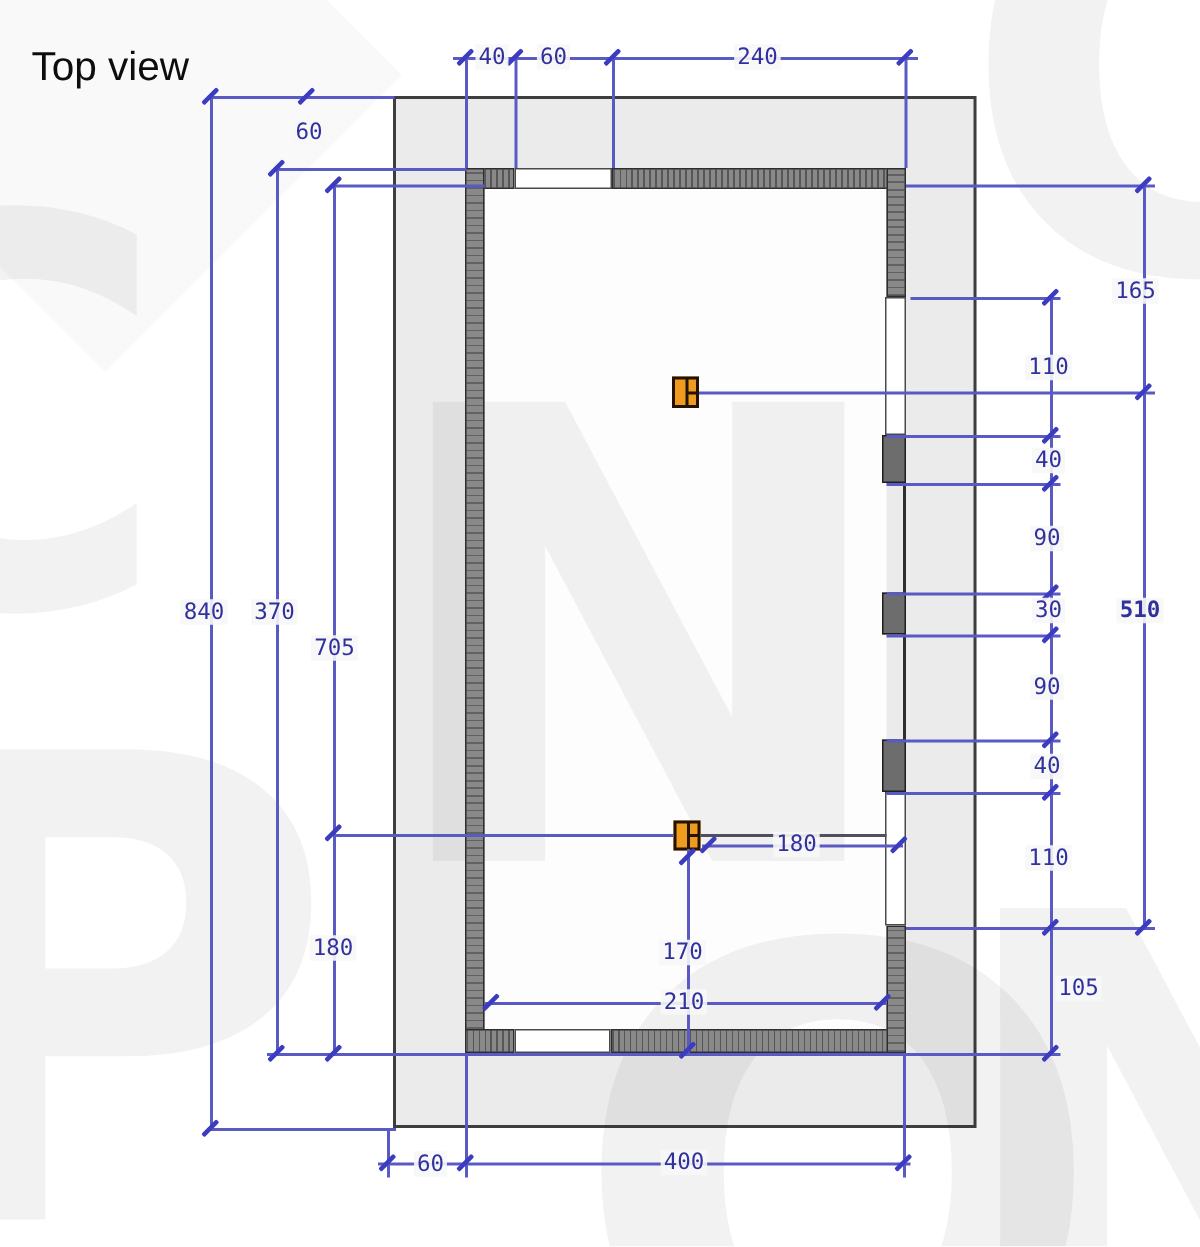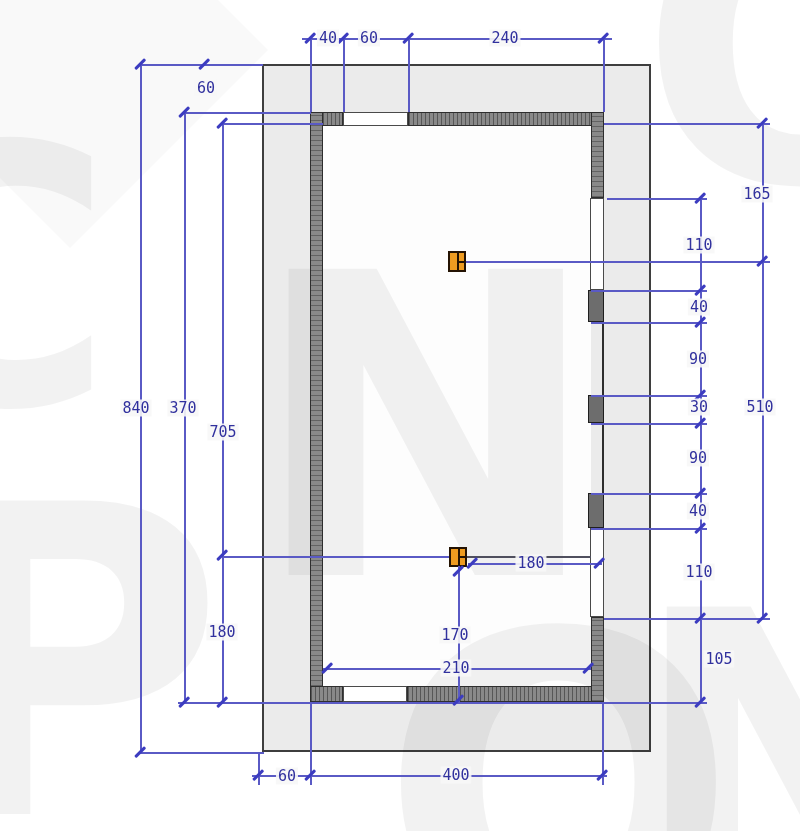--- a/index.html
+++ b/index.html
@@ -32,20 +32,21 @@
         transform:translate(-50%,-50%) rotate(-45deg);z-index:7;}
   .dlabel{position:absolute;transform:translate(-50%,-50%);font-size:15px;line-height:17px;
           font-family:"DejaVu Sans Mono", monospace;color:#31319e;
           background:rgba(247,247,247,0.9);padding:0 2px;white-space:nowrap;z-index:8;}
 </style>
 </head>
 <body>
 
 <div class="canvas">
 
+  <div class="title">Top view</div>
 
   <div class="wm-poly" style="left:-70px;top:-90px;width:280px;height:280px;"></div>
   <div id="watermark">
       <div class="wm" style="left: 640px; top: -140px; font-size: 380px;">O</div>
       <div class="wm" style="left: -150px; top: 100px; font-size: 360px;">C</div>
       <div class="wm" style="left: 250px; top: 220px; font-size: 420px;">N</div>
       <div class="wm" style="left: -90px; top: 450px; font-size: 430px;">P</div>
       <div class="wm" style="left: 380px; top: 580px; font-size: 420px;">O</div>
       <div class="wm" style="left: 630px; top: 560px; font-size: 400px;">N</div>
     </div>
@@ -157,21 +158,21 @@
   <div class="dlabel" style="left:206px;top:88px;">60</div>
   <div class="dlabel" style="left:136px;top:408px;">840</div>
   <div class="dlabel" style="left:183px;top:408px;">370</div>
   <div class="dlabel" style="left:223px;top:432px;">705</div>
   <div class="dlabel" style="left:222px;top:632px;">180</div>
   <div class="dlabel" style="left:757px;top:194px;">165</div>
   <div class="dlabel" style="left:699px;top:245px;">110</div>
   <div class="dlabel" style="left:699px;top:307px;">40</div>
   <div class="dlabel" style="left:698px;top:359px;">90</div>
   <div class="dlabel" style="left:699px;top:407px;">30</div>
-  <div class="dlabel" style="left:760px;top:407px;">510</div>
+  <div class="dlabel" style="left:760px;top:407px;font-weight:bold;">510</div>
   <div class="dlabel" style="left:698px;top:458px;">90</div>
   <div class="dlabel" style="left:698px;top:511px;">40</div>
   <div class="dlabel" style="left:699px;top:572px;">110</div>
   <div class="dlabel" style="left:698px;top:659px;margin-left:21px;">105</div>
   <div class="dlabel" style="left:531px;top:563px;">180</div>
   <div class="dlabel" style="left:455px;top:635px;">170</div>
   <div class="dlabel" style="left:456px;top:668px;">210</div>
   <div class="dlabel" style="left:287px;top:776px;">60</div>
   <div class="dlabel" style="left:456px;top:775px;">400</div>
 

